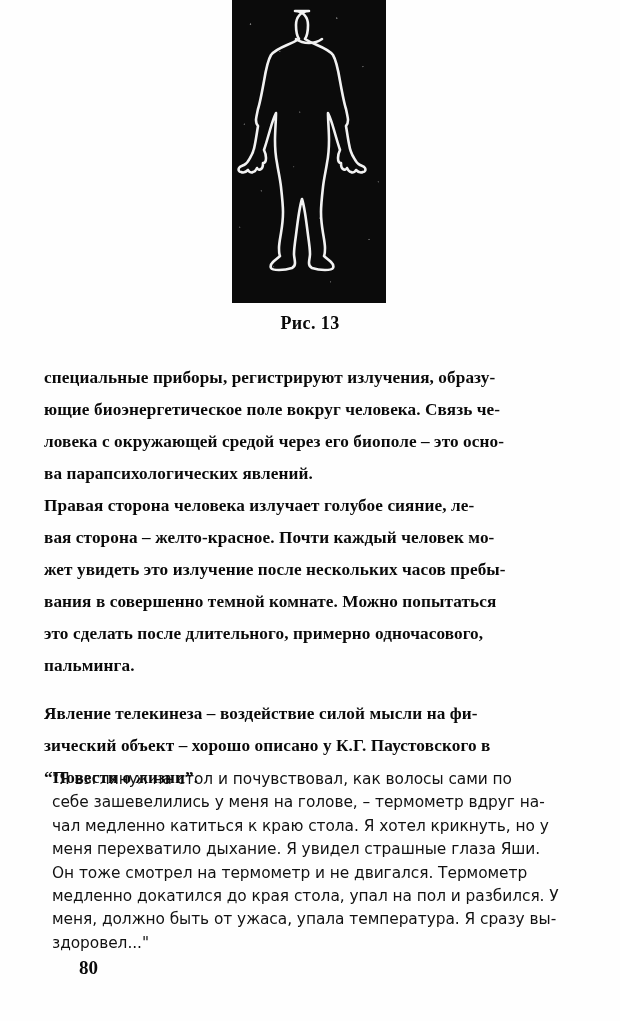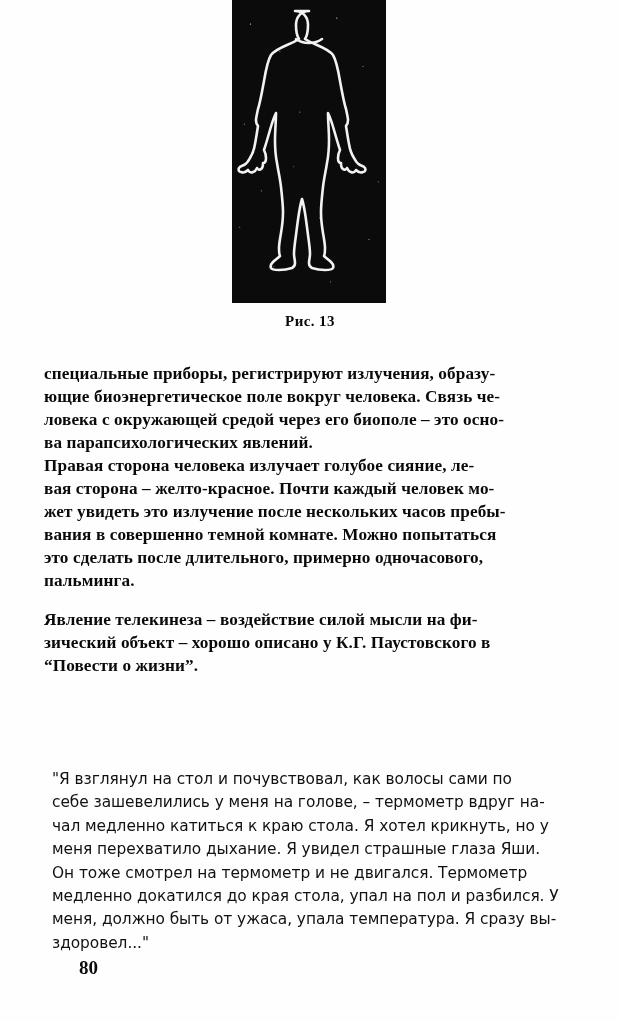--- a/index.html
+++ b/index.html
@@ -64,37 +64,37 @@
     width: 100%;
     height: 100%;
   }
   .figure-caption {
     position: absolute;
     left: 0;
     top: 313px;
     width: 620px;
     text-align: center;
     font-family: "Liberation Serif", "DejaVu Serif", serif;
-    font-size: 15px;
+    font-size: 18px;
     font-weight: 700;
     letter-spacing: 0.4px;
   }
 
   
   .body-text {
     position: absolute;
     left: 44px;
     top: 362px;
     width: 540px;
   }
   p.serif-par {
     margin: 0;
     font-family: "Liberation Serif", "DejaVu Serif", serif;
     font-size: 17.2px;
-    line-height: 23px;
+    line-height: 32px;
     text-align: justify;
     letter-spacing: 0.1px;
     white-space: pre-line;
     font-weight: 600;
   }
 
   .heading {
     margin: 0;
     padding-top: 36px;
     padding-bottom: 6px;

